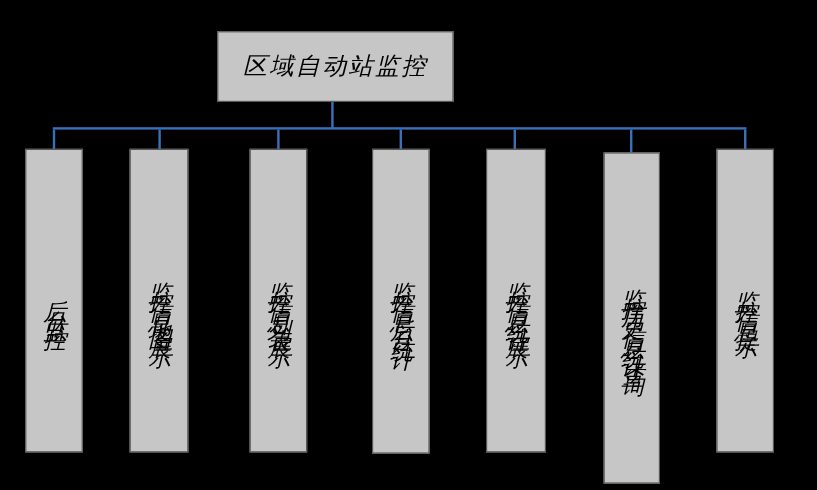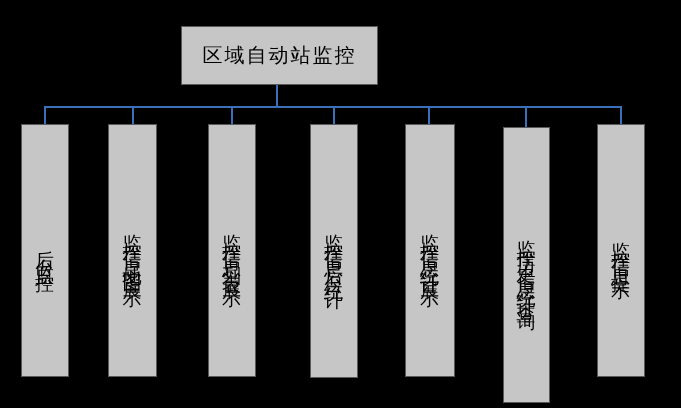--- a/index.html
+++ b/index.html
@@ -6,20 +6,21 @@
   body{
     width:681px;height:408px;
     background:#000000;
     position:relative;
     overflow:hidden;
     font-family:"Liberation Serif","DejaVu Serif",serif;
   }
   .canvas{
     position:absolute;left:0;top:0;width:681px;height:408px;
     background:#000000;
+    font-style:italic;
   }
   .node{
     position:absolute;
     background:#c6c6c6;
     border:1px solid #595959;
     color:#000000;
     box-sizing:border-box;
     display:flex;
     align-items:center;
     justify-content:center;

